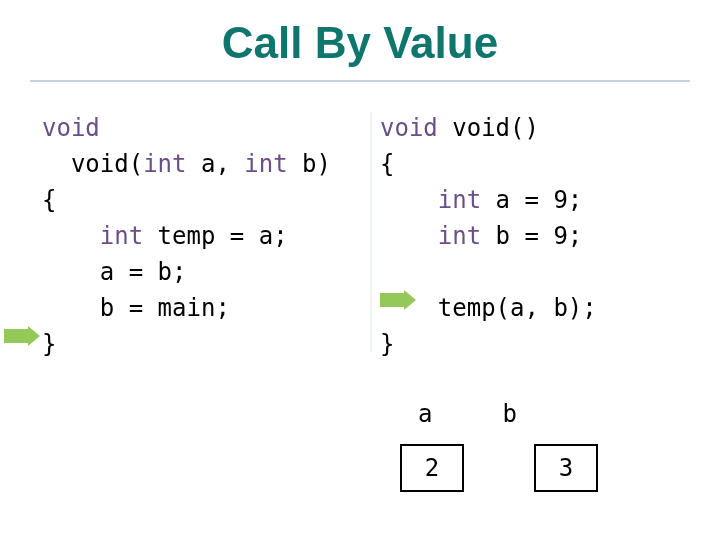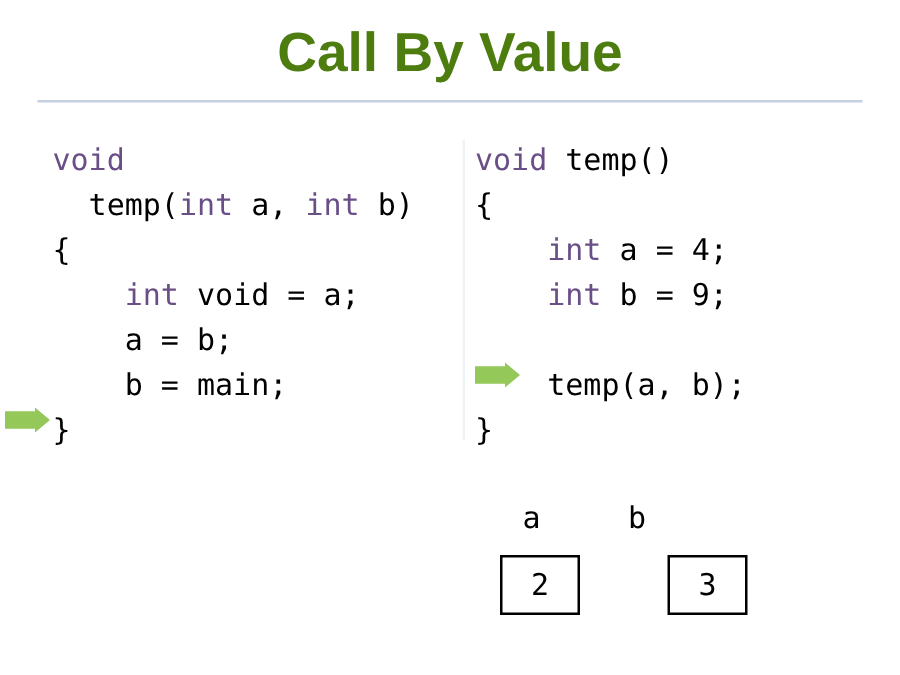--- a/index.html
+++ b/index.html
@@ -18,21 +18,21 @@
     box-sizing: border-box;
   }
   .title {
     position: absolute;
     top: 18px;
     left: 0;
     width: 100%;
     text-align: center;
     font-weight: 700;
     font-size: 44px;
-    color: #4d7c0f;
+    color: #0f766e;
   }
   .hr {
     position: absolute;
     top: 80px;
     left: 30px;
     width: 660px;
     height: 0;
     border-top: 2px solid #c6d2e0;
   }
   .code {
@@ -106,30 +106,30 @@
 <body>
 
 <div class="slide">
 
   <div class="title">Call By Value</div>
   <div class="hr"></div>
 
   <div class="vline"></div>
 
   <div class="code left-col"><span class="kw">void</span>
-<span>  temp(</span><span class="kw">int</span><span> a, </span><span class="kw">int</span><span> b)</span>
+<span>  void(</span><span class="kw">int</span><span> a, </span><span class="kw">int</span><span> b)</span>
 <span>{</span>
-    <span class="kw">int</span><span> void = a;</span>
+    <span class="kw">int</span><span> temp = a;</span>
 <span>    a = b;</span>
 <span>    b = main;</span>
 <span>}</span></div>
 
-  <div class="code right-col"><span class="kw">void</span><span> temp()</span>
+  <div class="code right-col"><span class="kw">void</span><span> void()</span>
 <span>{</span>
-    <span class="kw">int</span><span> a = 4;</span>
+    <span class="kw">int</span><span> a = 9;</span>
     <span class="kw">int</span><span> b = 9;</span>
 
 <span>    temp(a, b);</span>
 <span>}</span></div>
 
   <div class="arrow arrow1">
     <div class="arrow-body"></div>
       <div class="arrow-tip"></div>
   </div>
   <div class="arrow arrow2">

